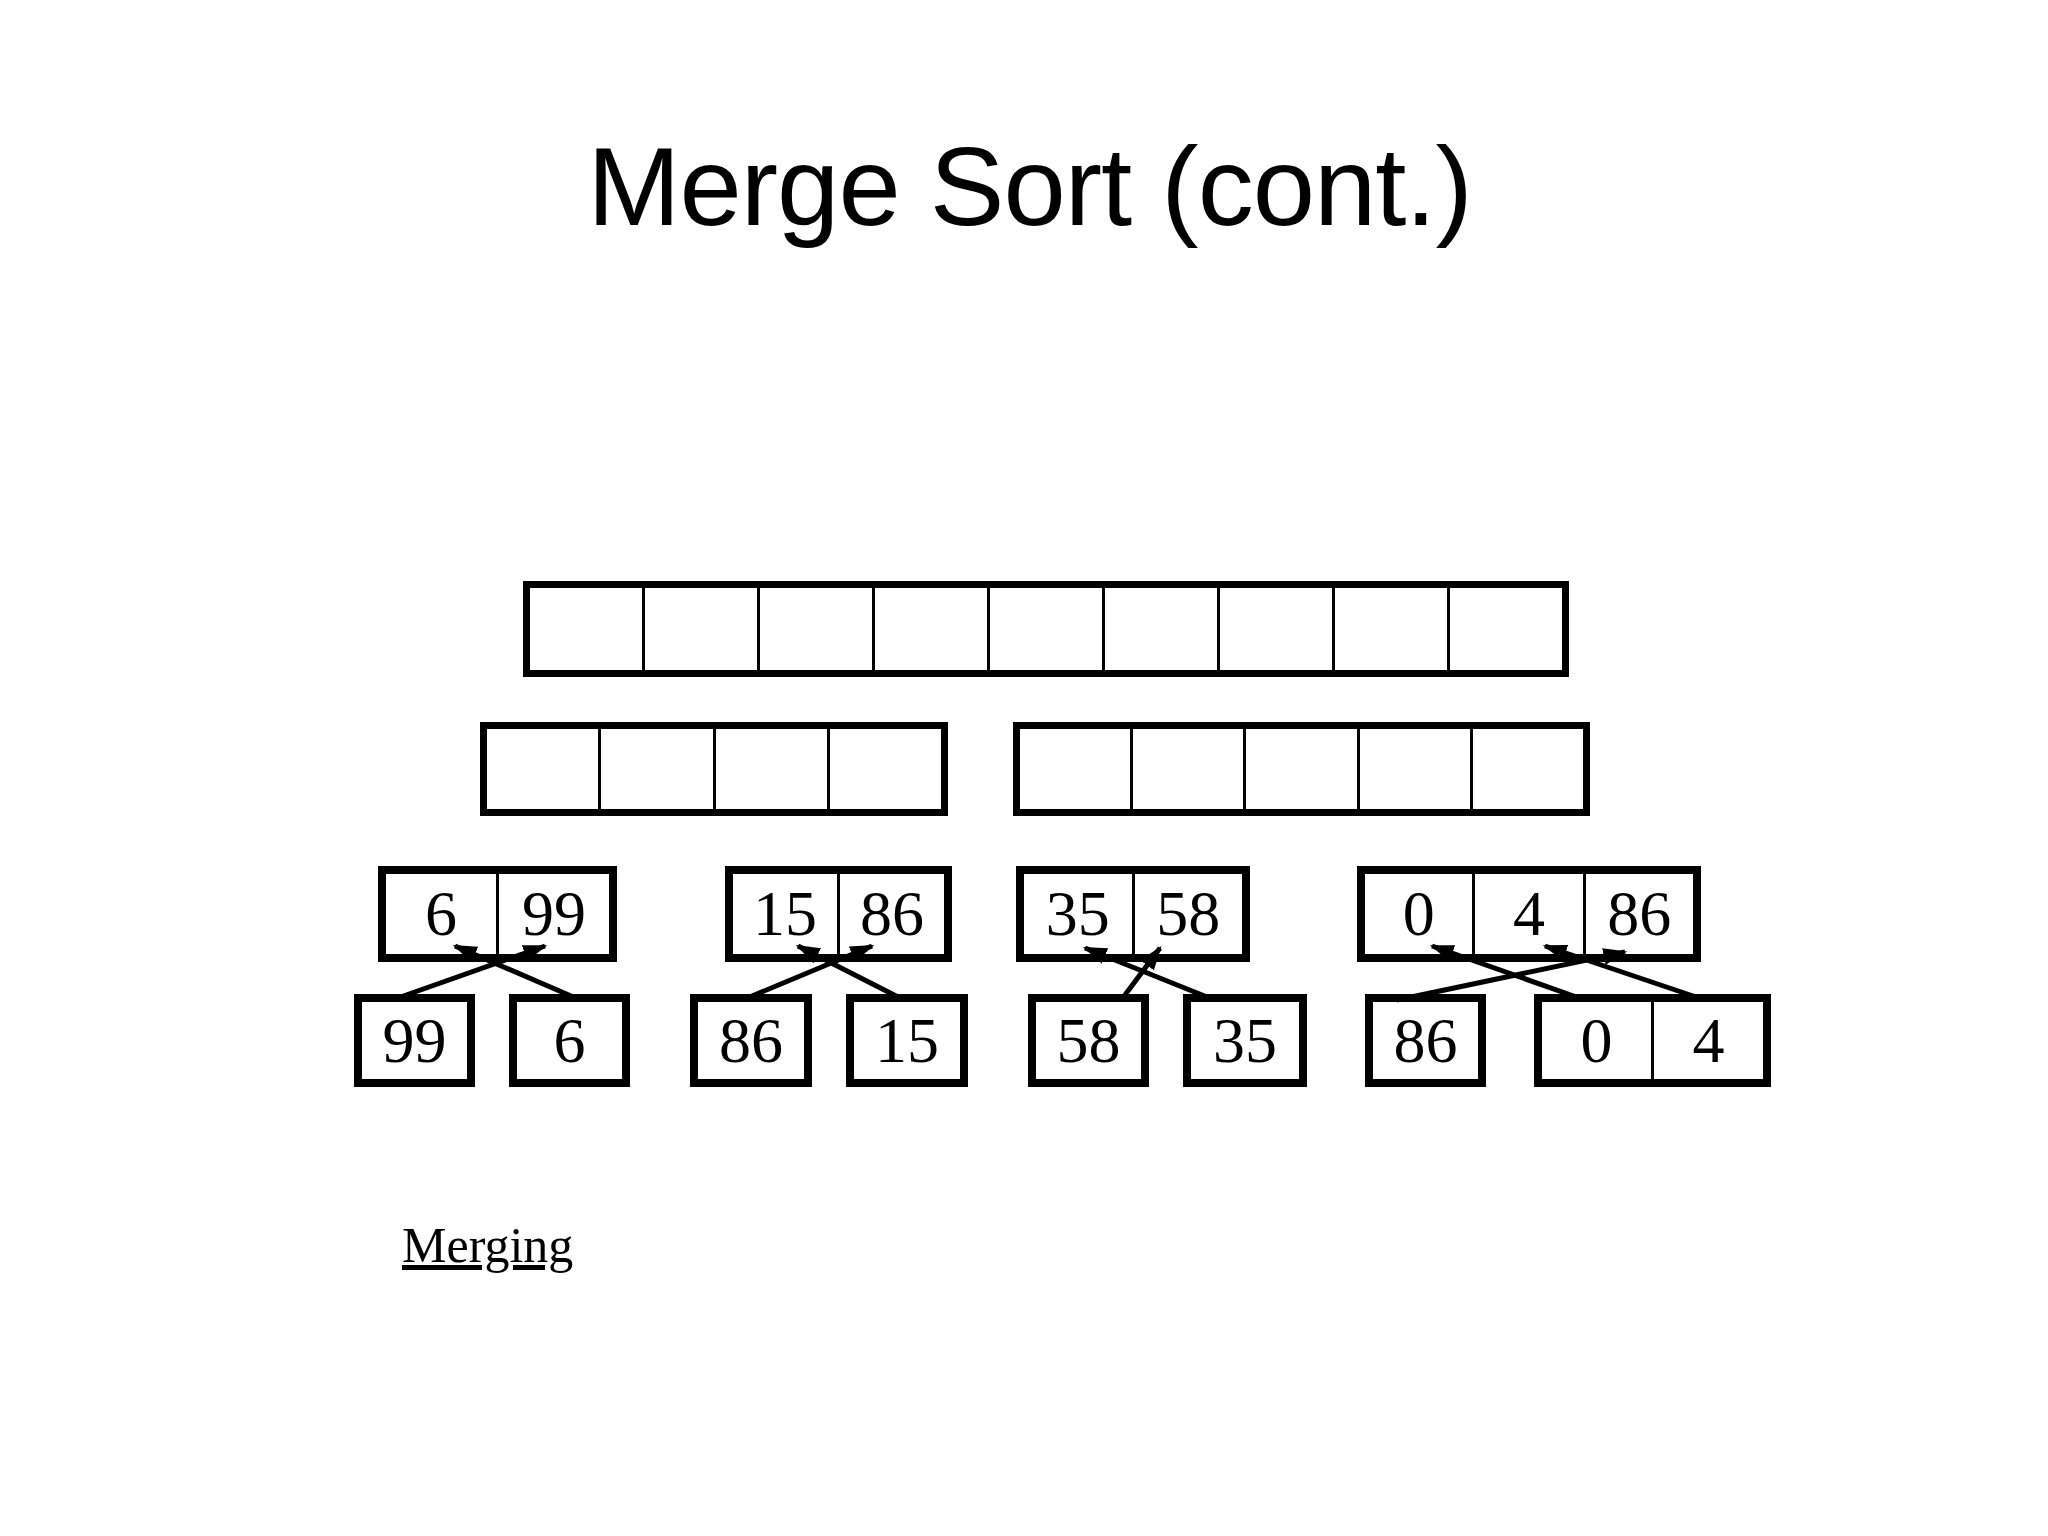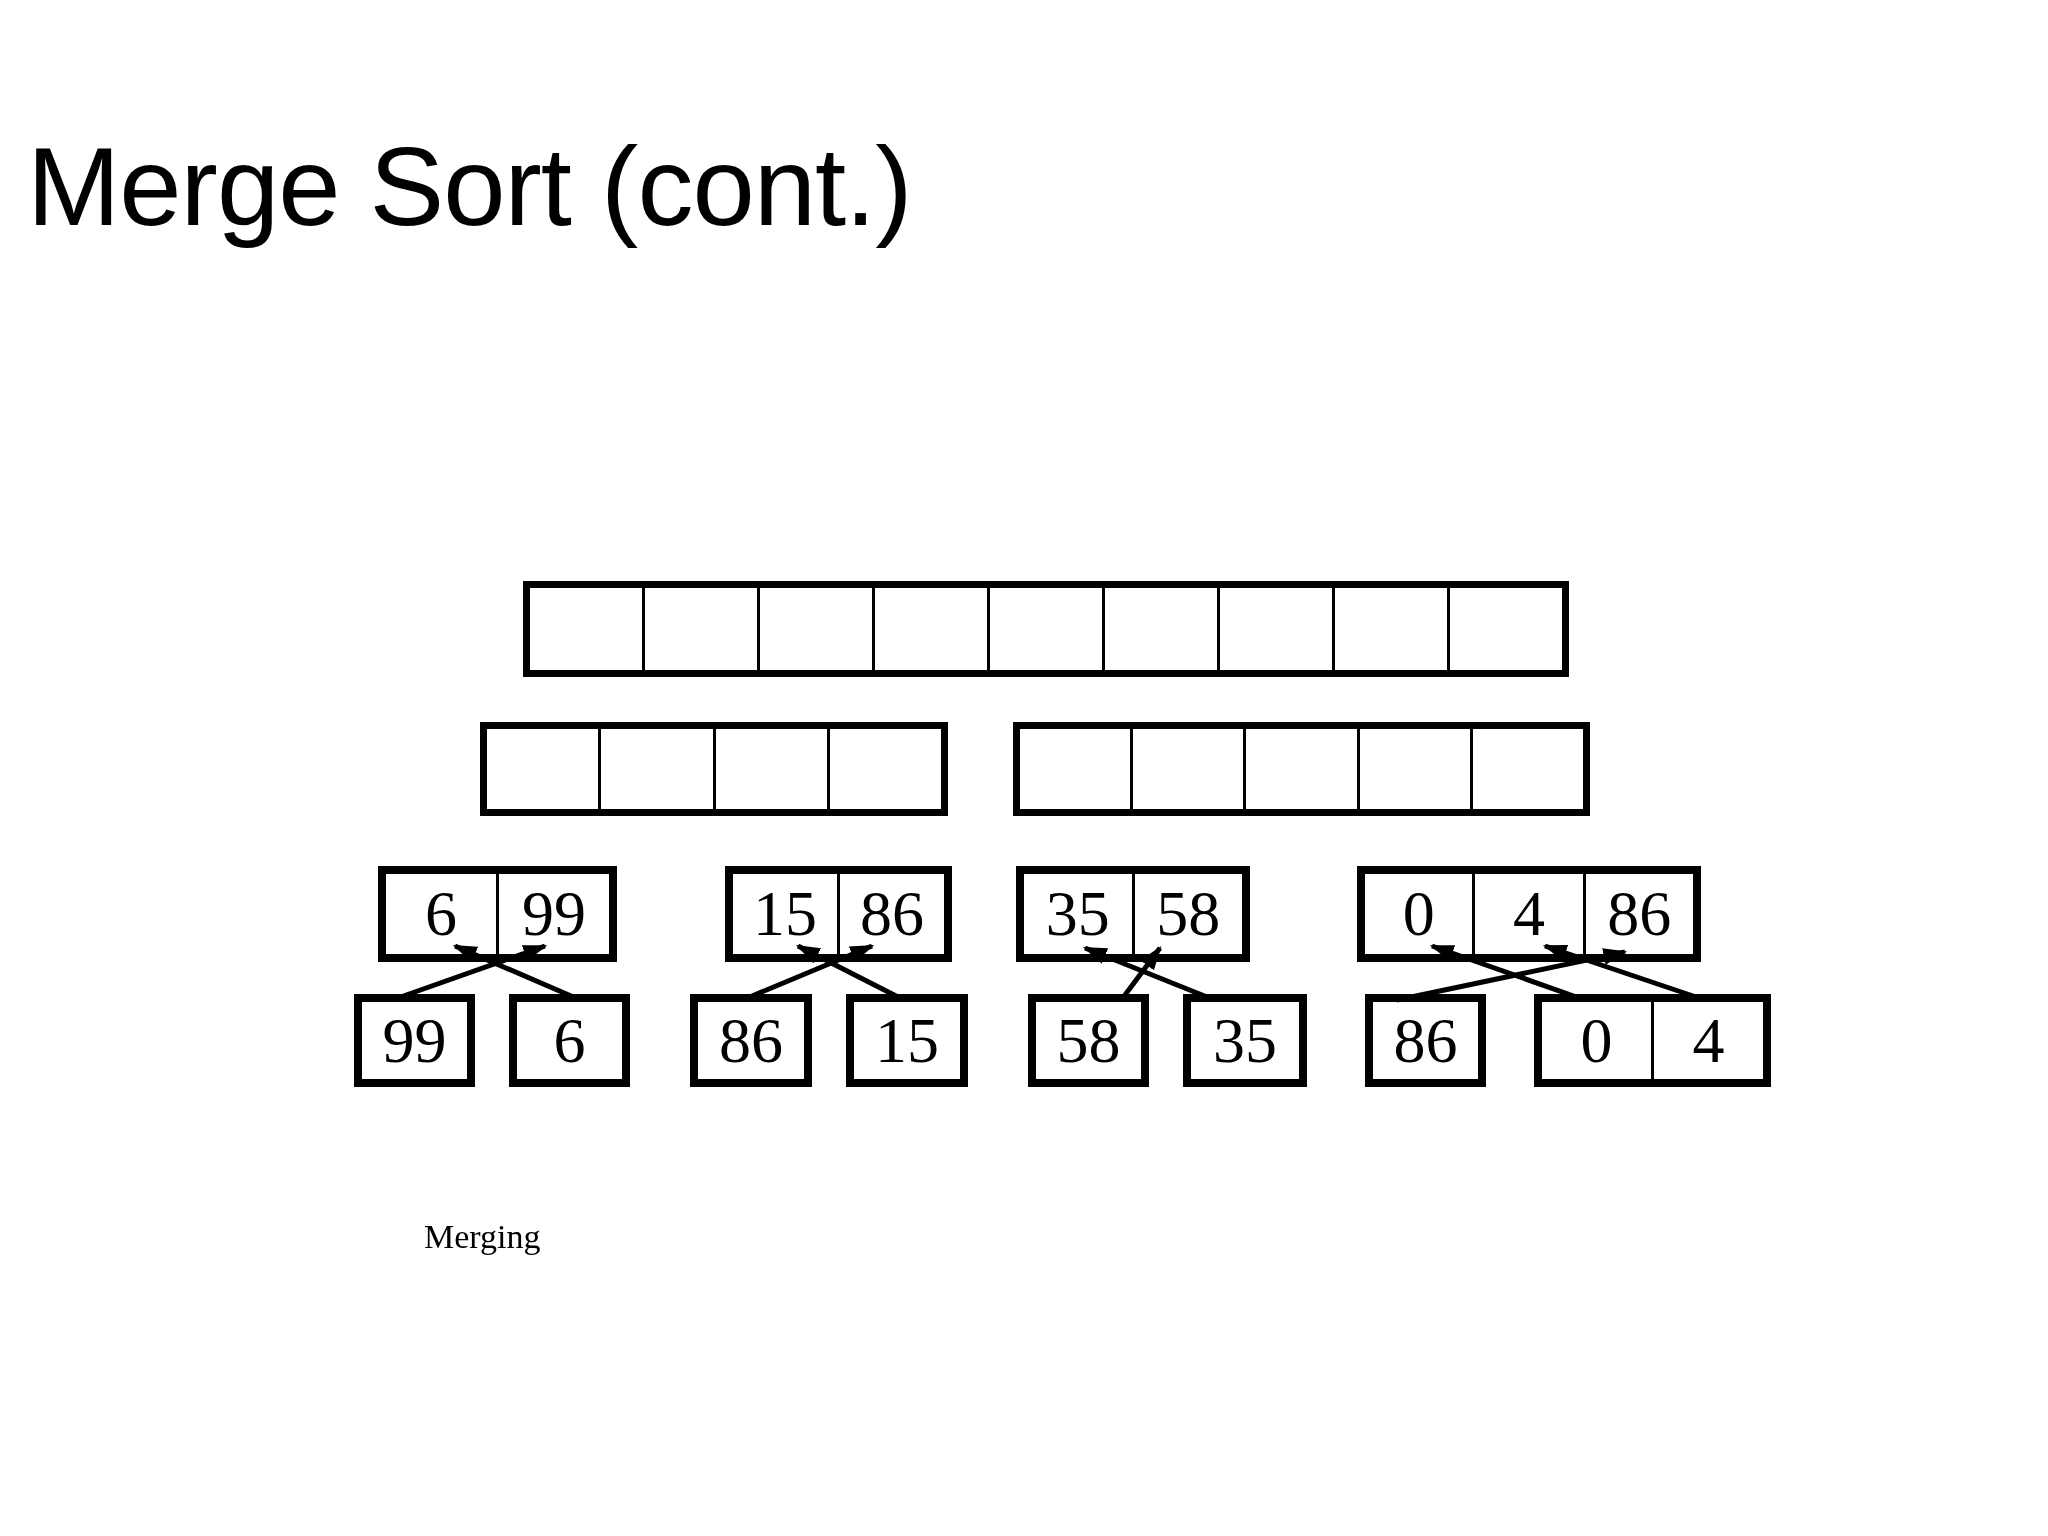--- a/index.html
+++ b/index.html
@@ -6,21 +6,21 @@
   .slide{
     position:relative;
     width:2048px;height:1536px;
     background:#ffffff;
     overflow:hidden;
     font-family:"Liberation Sans",sans-serif;
     color:#000;
   }
   .title{
     position:absolute;left:0;right:16px;top:120px;
-    text-align:left;
+    text-align:center;
     font-size:112px;line-height:1.2;font-weight:400;
     letter-spacing:-1px;
     white-space:nowrap;
     padding-left:27px;
   }
   .bullet-row{
     position:absolute;left:125px;top:374px;
     display:flex;align-items:flex-start;
   }
   .bullet-dot{
@@ -49,24 +49,25 @@
     font-family:"Liberation Serif",serif;
     font-size:64px;line-height:1;
     color:#000;
   }
   .cell:first-child{border-left:none;}
   .arrows{
     position:absolute;left:0;top:0;width:2048px;height:1536px;
     pointer-events:none;
   }
   .merging-label{
-    position:absolute;left:424px;top:1220px;
+    position:absolute;left:402px;top:1220px;
     font-family:"Liberation Serif",serif;
-    font-size:34px;line-height:1;
+    font-size:50px;line-height:1;
     white-space:nowrap;
+    text-decoration:underline;
   }
 </style>
 </head>
 <body>
 
 <div class="slide">
 
   <div class="title">Merge Sort (cont.)</div>
 
 

